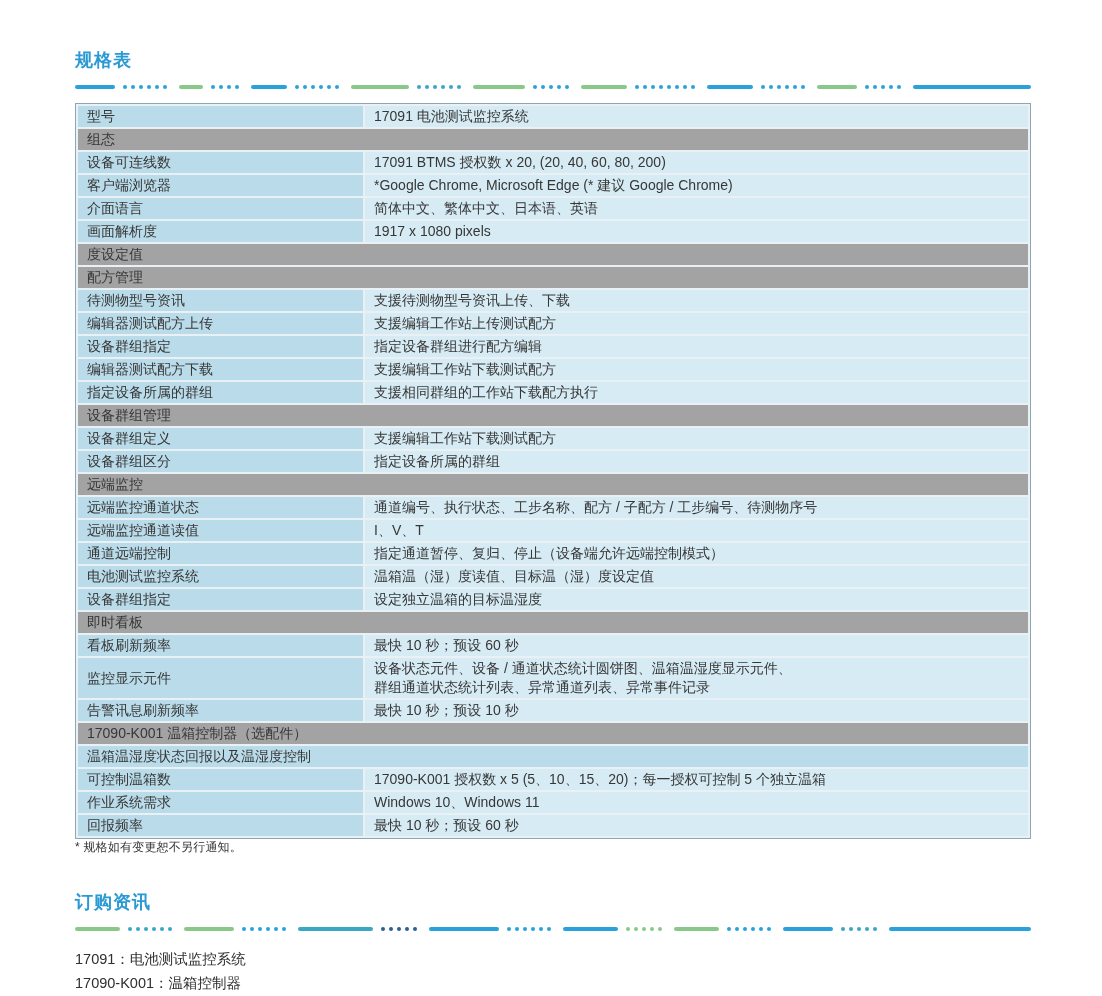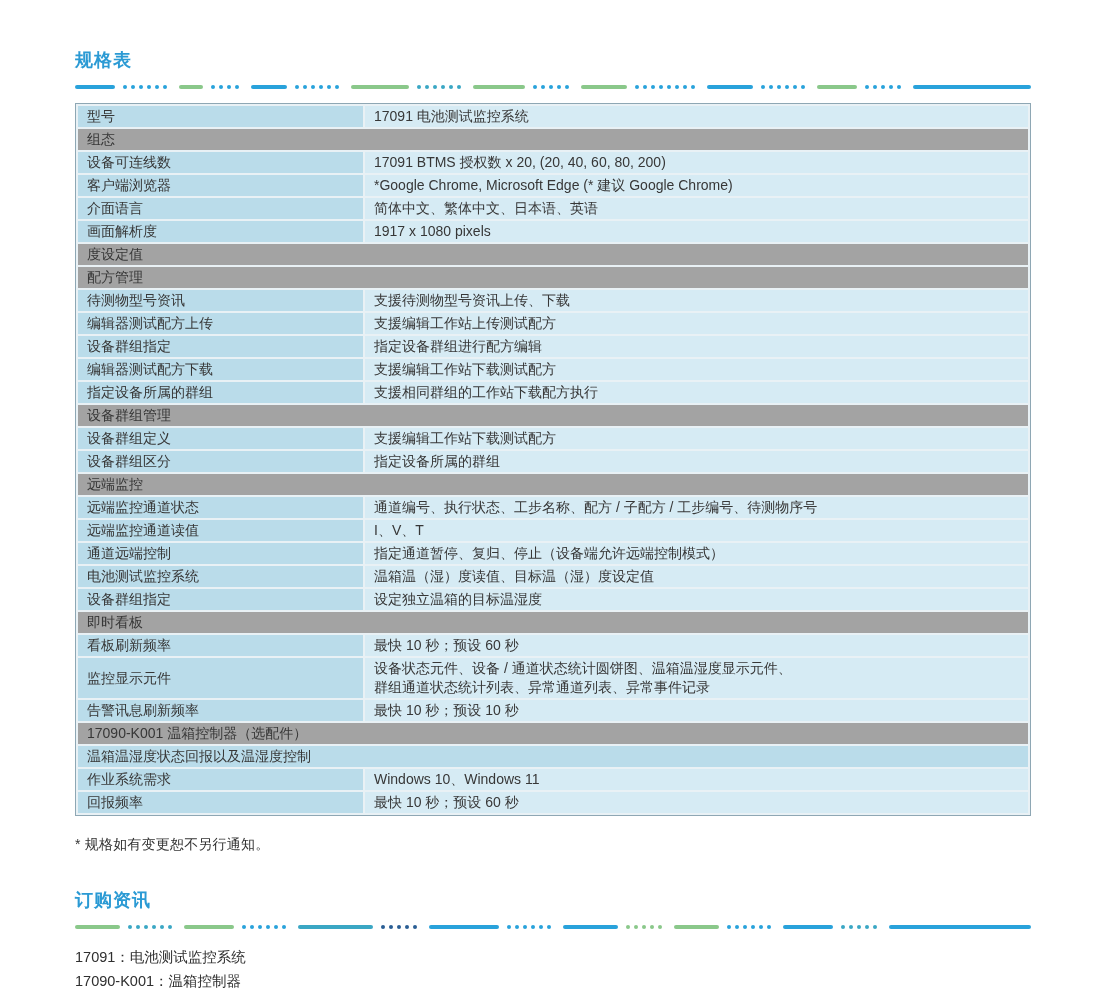--- a/index.html
+++ b/index.html
@@ -60,23 +60,23 @@
     line-height: 19px;
     padding: 1px 9px;
     vertical-align: middle;
     color: #373737;
   }
   td.label { width: 287px; background: #badcea; }
   td.value { background: #d6ebf4; white-space: pre-line; }
   tr.section td { background: #a3a3a3; }
   tr.subsection td { background: #badcea; }
   .footnote {
-    font-size: 14px;
+    font-size: 12px;
     color: #333333;
-    margin-top: 20px;
+    margin-top: 0;
     letter-spacing: 0.2px;
   }
   .order-block { margin-top: 34px; }
   .order-items { margin-top: 16px; }
   .order-items .order-item {
     font-size: 14.5px;
     line-height: 24px;
     color: #2f2f2f;
   }
 </style>
@@ -282,20 +282,24 @@
                 <td class="label">告警讯息刷新频率</td>
                 <td class="value">最快 10 秒；预设 10 秒</td>
               </tr>
               <tr class="section">
                 <td colspan="2">17090-K001 温箱控制器（选配件）</td>
               </tr>
               <tr class="subsection">
                 <td colspan="2">温箱温湿度状态回报以及温湿度控制</td>
               </tr>
               <tr class="item">
+                <td class="label">可控制温箱数</td>
+                <td class="value">17090-K001 授权数 x 5 (5、10、15、20)；每一授权可控制 5 个独立温箱</td>
+              </tr>
+              <tr class="item">
                 <td class="label">作业系统需求</td>
                 <td class="value">Windows 10、Windows 11</td>
               </tr>
               <tr class="item">
                 <td class="label">回报频率</td>
                 <td class="value">最快 10 秒；预设 60 秒</td>
               </tr>
             </tbody>
         </table>
       </div>

